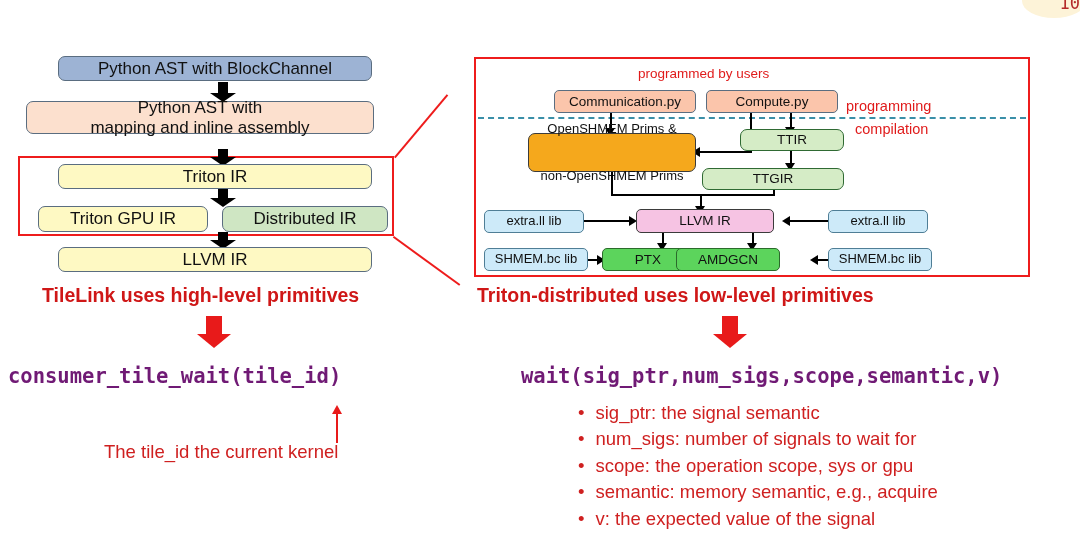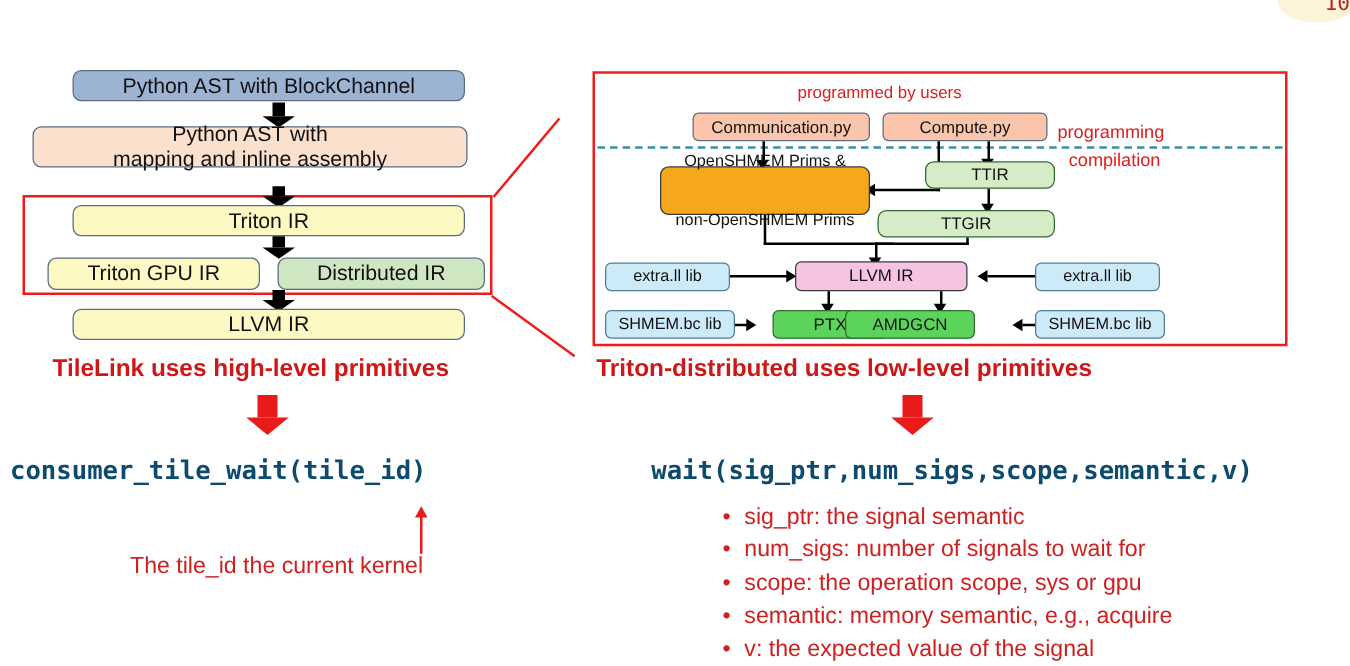--- a/index.html
+++ b/index.html
@@ -87,21 +87,21 @@
   .upred .shaft { position:absolute; left:6px; top:8px; width:1.8px; background:#e81a1a; }
   .upred .head {
     position:absolute; left:2px; top:0; width:0; height:0;
     border-left:5px solid transparent; border-right:5px solid transparent;
     border-bottom:9px solid #e81a1a;
   }
 
   
   .code {
     position:absolute; font-family:"DejaVu Sans Mono", monospace;
-    font-weight:bold; color:#0c4a6e; white-space:nowrap;
+    font-weight:bold; color:#701a75; white-space:nowrap;
   }
 
   
   .bullets { position:absolute; color:#cf2020; font-size:18.5px; }
   .bullets .bi { display:flex; gap:11px; line-height:1.43; white-space:nowrap; }
   .bullets .dot { color:#cf2020; }
 
   
   .watermark {
     position:absolute; color:rgba(90,90,90,0.45);
@@ -245,21 +245,21 @@
   <div class="ah-d" style="left:657px; top:243px;"></div>
   <div class="ln v" style="left:752px; top:233px; height:12px;"></div>
   <div class="ah-d" style="left:747px; top:243px;"></div>
 
   <div class="box r2 c-ltblue tiny" style="left:484px; top:248px; width:104px; height:23px;">
     <span>SHMEM.bc lib</span>
   </div>
   <div class="ln h" style="left:588px; top:259px; width:12px;"></div>
   <div class="ah-r" style="left:597px; top:255px;"></div>
 
-  <div class="box r2 c-kgreen small" style="left:618px; top:248px; width:92px; height:23px;">
+  <div class="box r2 c-kgreen small" style="left:602px; top:248px; width:92px; height:23px;">
     <span>PTX</span>
   </div>
 
   <div class="box r2 c-kgreen small" style="left:676px; top:248px; width:104px; height:23px;">
     <span>AMDGCN</span>
   </div>
 
   <div class="ln h" style="left:818px; top:259px; width:12px;"></div>
   <div class="ah-l" style="left:810px; top:255px;"></div>
   <div class="box r2 c-ltblue tiny" style="left:828px; top:248px; width:104px; height:23px;">

